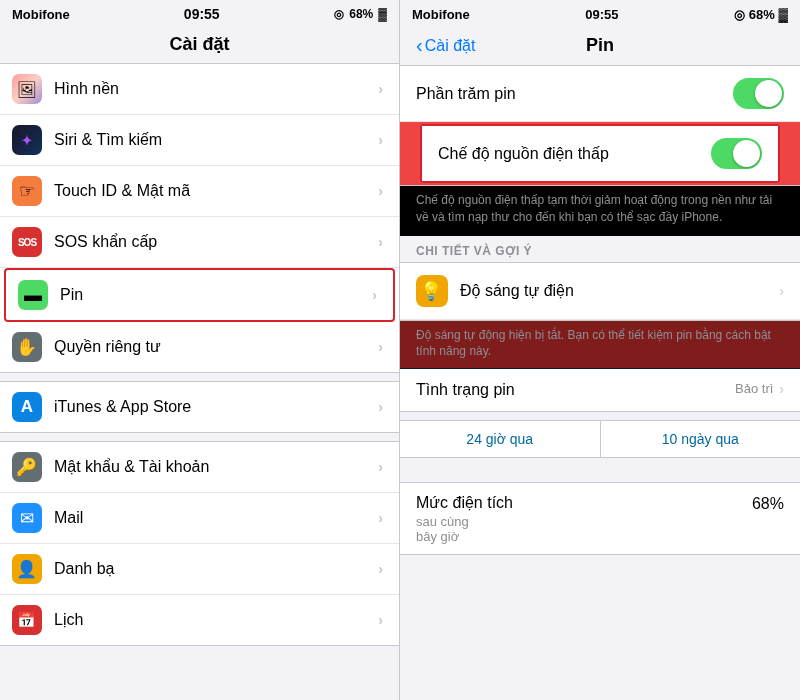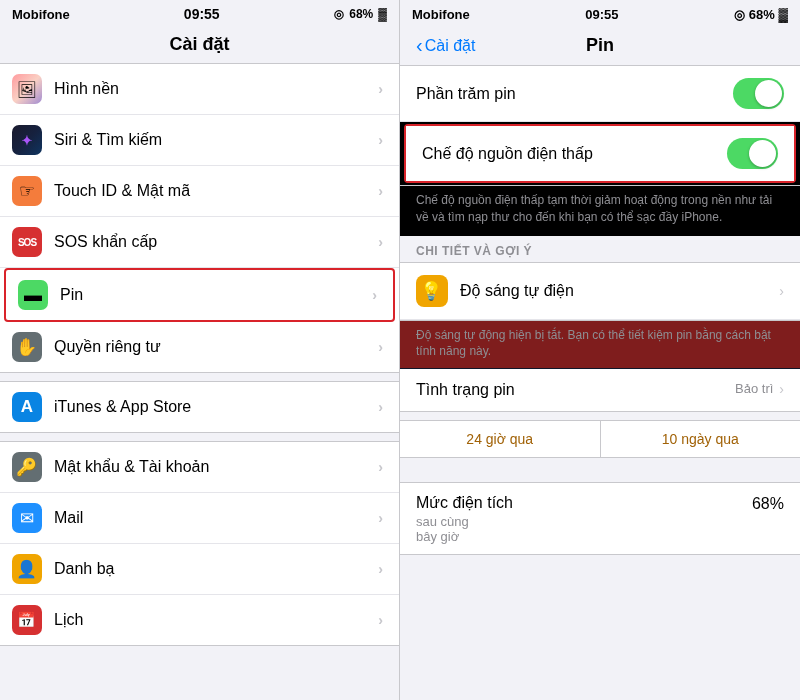--- a/index.html
+++ b/index.html
@@ -147,21 +147,21 @@
       font-weight: 600;
       color: #000;
     }
 
     .right-content {
       flex: 1;
       overflow: hidden;
     }
 
     .right-section {
-      background: #000000;
+      background: #ef4444;
       border-top: 1px solid #c8c8cc;
       border-bottom: 1px solid #c8c8cc;
       margin-bottom: 0;
     }
 
     .right-row {
       display: flex;
       align-items: center;
       padding: 12px 16px;
       border-bottom: 1px solid #e5e5ea;
@@ -263,21 +263,21 @@
       margin: 8px 0 0;
       background: #fff;
       border-top: 1px solid #c8c8cc;
       border-bottom: 1px solid #c8c8cc;
     }
     .tab-btn {
       flex: 1;
       text-align: center;
       padding: 10px 0;
       font-size: 14px;
-      color: #a16207;
+      color: #0369a1;
       cursor: pointer;
       border: none;
       background: none;
     }
     .tab-btn:first-child { border-right: 1px solid #c8c8cc; }
 
     .muc-dien-section {
       background: #fff;
       border-top: 1px solid #c8c8cc;
       border-bottom: 1px solid #c8c8cc;
@@ -415,21 +415,21 @@
 
     <div class="right-section">
 
       <div class="right-row">
         <span class="right-row-label">Phần trăm pin</span>
         <div class="toggle on">
           <div class="toggle-knob"></div>
         </div>
       </div>
 
-      <div style="border: 2px solid #d9232a; margin: 2px 4px; border-radius:4px;">
+      <div style="border: 2px solid #d9232a; margin: 2px 20px; border-radius:4px;">
         <div class="right-row" style="border-bottom:none;">
           <span class="right-row-label">Chế độ nguồn điện thấp</span>
           <div class="toggle on">
             <div class="toggle-knob"></div>
           </div>
         </div>
       </div>
     </div>
 
     <div class="section-note">Chế độ nguồn điện thấp tạm thời giảm hoạt động trong nền như tải về và tìm nạp thư cho đến khi bạn có thể sạc đầy iPhone.</div>

